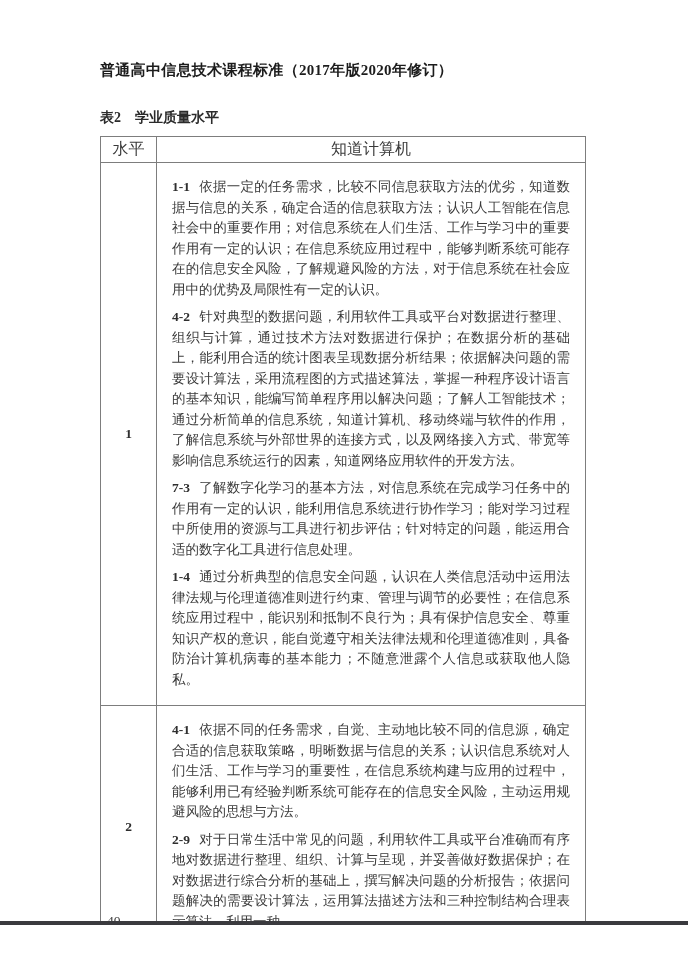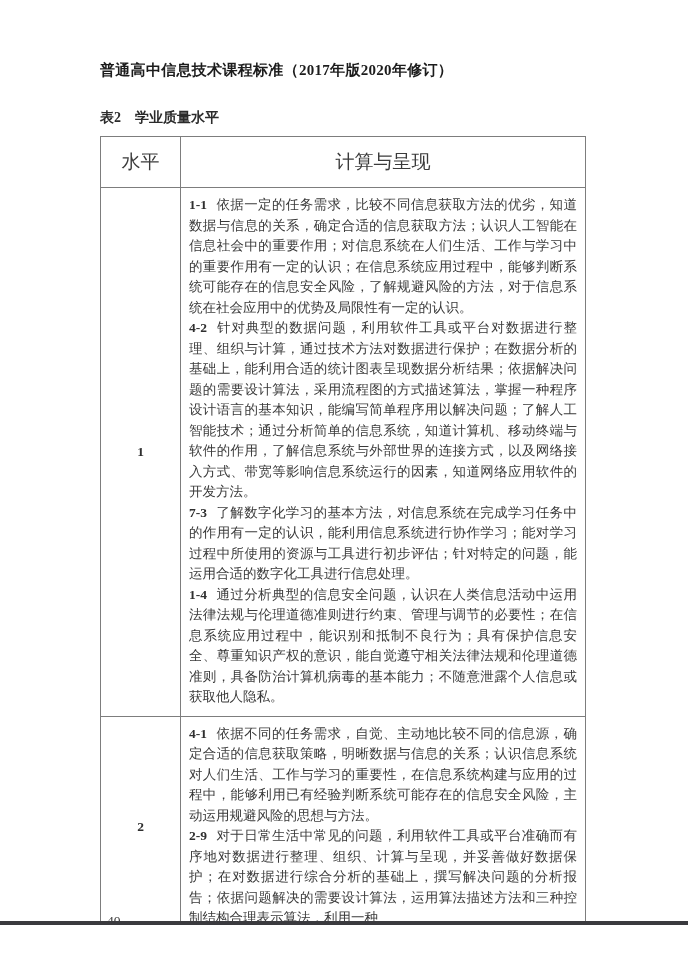--- a/index.html
+++ b/index.html
@@ -50,39 +50,39 @@
     border-collapse: collapse;
     table-layout: fixed;
   }
   table.quality-table th,
   table.quality-table td {
     border: 1px solid #7d7d7d;
   }
   th.col-level { width: 55px; }
   table.quality-table th {
     font-weight: normal;
-    font-size: 19px;
+    font-size: 16px;
     height: 25px;
     text-align: center;
     color: #3a3a3a;
-    padding: 12px;
+    padding: 0;
   }
   td.level-cell {
     text-align: center;
     vertical-align: middle;
     font-weight: bold;
     font-size: 13.5px;
     color: #2f2f2f;
   }
   td.desc-cell {
     vertical-align: top;
     padding: 7px 8px 8px 8px;
   }
   td.desc-cell p {
-    margin: 0;
+    margin: 7px;
     font-size: 13.5px;
     line-height: 20.5px;
     text-align: justify;
     color: #3a3a3a;
   }
   td.desc-cell p b.pnum {
     font-weight: bold;
     color: #2f2f2f;
     margin-right: 9px;
   }
@@ -110,21 +110,21 @@
 
   <div class="running-header">普通高中信息技术课程标准（2017年版2020年修订）</div>
 
   <div class="table-caption">表2　学业质量水平</div>
 
   <div class="quality-table-wrap">
     <table class="quality-table">
       <thead>
         <tr>
           <th class="col-level">水平</th>
-          <th class="col-desc">计算与呈现</th>
+          <th class="col-desc">知道计算机</th>
         </tr>
       </thead>
       <tbody>
         <tr>
           <td class="level-cell">1</td>
           <td class="desc-cell">
             <p><b class="pnum">1-1</b><span>依据一定的任务需求，比较不同信息获取方法的优劣，知道数据与信息的关系，确定合适的信息获取方法；认识人工智能在信息社会中的重要作用；对信息系统在人们生活、工作与学习中的重要作用有一定的认识；在信息系统应用过程中，能够判断系统可能存在的信息安全风险，了解规避风险的方法，对于信息系统在社会应用中的优势及局限性有一定的认识。</span></p>
             <p><b class="pnum">4-2</b><span>针对典型的数据问题，利用软件工具或平台对数据进行整理、组织与计算，通过技术方法对数据进行保护；在数据分析的基础上，能利用合适的统计图表呈现数据分析结果；依据解决问题的需要设计算法，采用流程图的方式描述算法，掌握一种程序设计语言的基本知识，能编写简单程序用以解决问题；了解人工智能技术；通过分析简单的信息系统，知道计算机、移动终端与软件的作用，了解信息系统与外部世界的连接方式，以及网络接入方式、带宽等影响信息系统运行的因素，知道网络应用软件的开发方法。</span></p>
             <p><b class="pnum">7-3</b><span>了解数字化学习的基本方法，对信息系统在完成学习任务中的作用有一定的认识，能利用信息系统进行协作学习；能对学习过程中所使用的资源与工具进行初步评估；针对特定的问题，能运用合适的数字化工具进行信息处理。</span></p>
             <p><b class="pnum">1-4</b><span>通过分析典型的信息安全问题，认识在人类信息活动中运用法律法规与伦理道德准则进行约束、管理与调节的必要性；在信息系统应用过程中，能识别和抵制不良行为；具有保护信息安全、尊重知识产权的意识，能自觉遵守相关法律法规和伦理道德准则，具备防治计算机病毒的基本能力；不随意泄露个人信息或获取他人隐私。</span></p>

